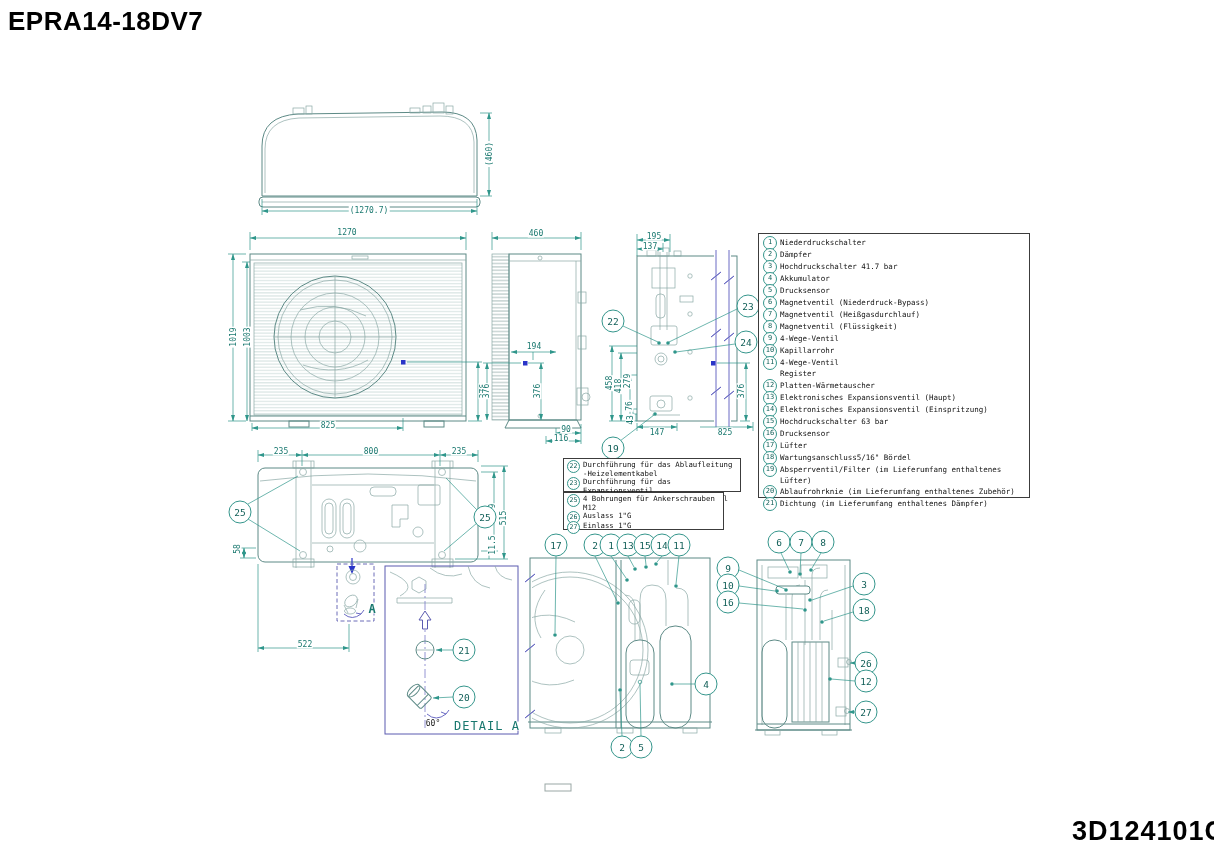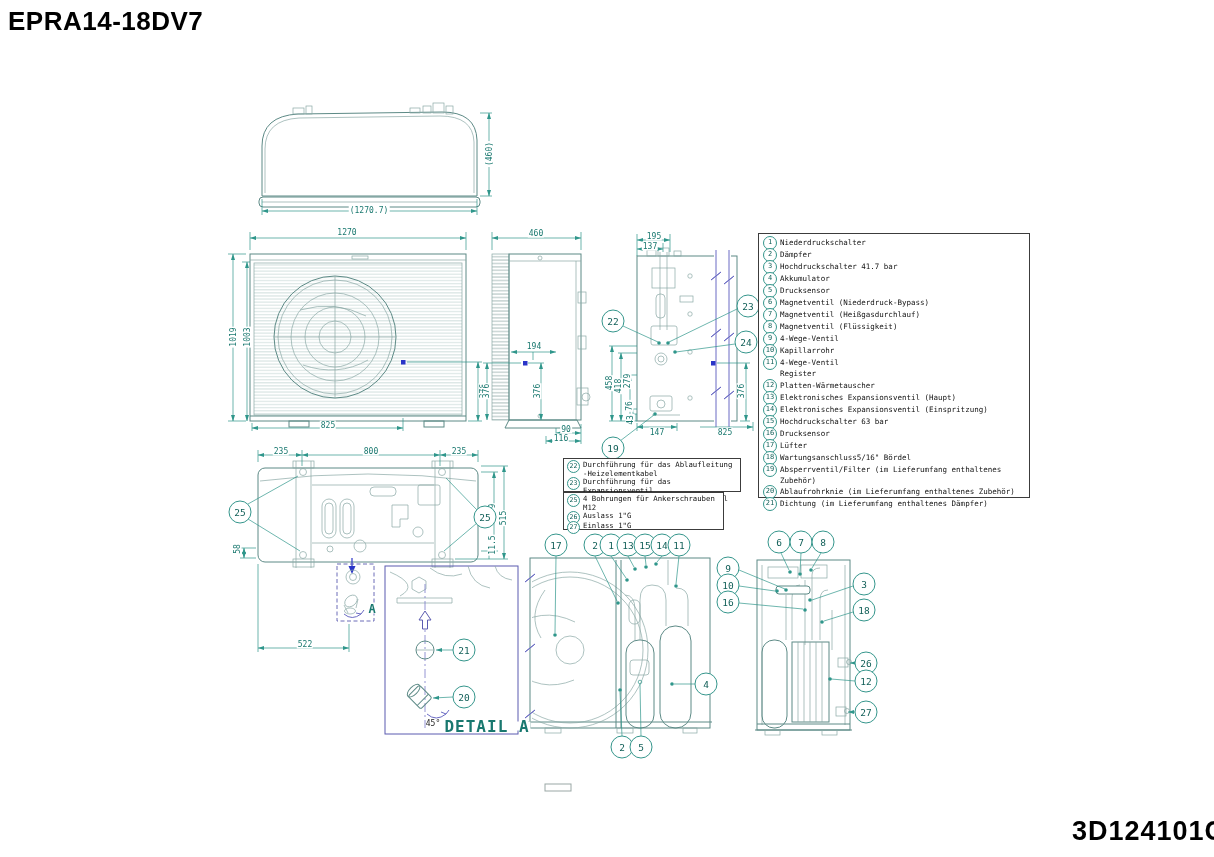--- a/index.html
+++ b/index.html
@@ -13,21 +13,21 @@
   .ol{stroke:#5d8a86;fill:none;stroke-width:1}
   .ol2{stroke:#8aa8a5;fill:none;stroke-width:.7}
   .dm{stroke:#2f968b;fill:none;stroke-width:.7}
   .dt{fill:#2f968b;stroke:none}
   .pp{stroke:#6b6bc4;fill:none;stroke-width:1}
   .bl{fill:#2a35c8;stroke:none}
   .dim{position:absolute;transform:translate(-50%,-50%);font-size:8px;color:#19786f;
        background:#fff;padding:0 1px;white-space:nowrap;line-height:9px;z-index:3}
   .dim.v{transform:translate(-50%,-50%) rotate(-90deg)}
   .dim.blk{color:#222;background:transparent}
-  .dim.big{font-size:16px;font-weight:700;letter-spacing:1px}
+  .dim.big{font-size:12px;font-weight:400;letter-spacing:1px}
   .dim.secA{font-size:12px;font-weight:700}
   .co{position:absolute;transform:translate(-50%,-50%);width:21px;height:21px;
       border:1.2px solid #35968c;border-radius:50%;background:#fff;color:#115f58;
       font-size:9.5px;display:flex;align-items:center;justify-content:center;z-index:4}
   .legend{position:absolute;border:1px solid #3c3c3c;background:#fff;color:#111;z-index:5;box-sizing:border-box}
   .lrow{display:flex;align-items:flex-start;gap:3px}
   .lco{flex:none;width:12px;height:12px;border:1px solid #35968c;border-radius:50%;
        color:#115f58;font-size:7px;line-height:11px;text-align:center;margin:-1px 0;background:#fff}
   .ltx{white-space:pre-line}
   .legend-right{left:758px;top:233px;width:272px;height:265px;padding:3px 4px;
@@ -364,21 +364,21 @@
   <span class="dim v" style="left:741px;top:391px">376</span>
   <span class="dim" style="left:281px;top:451px">235</span>
   <span class="dim" style="left:371px;top:451px">800</span>
   <span class="dim" style="left:459px;top:451px">235</span>
   <span class="dim v" style="left:492px;top:511px">479</span>
   <span class="dim v" style="left:503px;top:518px">515</span>
   <span class="dim v" style="left:492px;top:545px">11.5</span>
   <span class="dim v" style="left:237px;top:549px">58</span>
   <span class="dim" style="left:305px;top:644px">522</span>
   <span class="dim secA" style="left:372px;top:609px">A</span>
-  <span class="dim blk" style="left:433px;top:723px">45°</span>
+  <span class="dim blk" style="left:433px;top:723px">60°</span>
   <span class="dim big" style="left:487px;top:726px">DETAIL A</span>
 
   <div class="co" style="left:613px;top:321px">22</div>
   <div class="co" style="left:748px;top:306px">23</div>
   <div class="co" style="left:746px;top:342px">24</div>
   <div class="co" style="left:613px;top:448px">19</div>
   <div class="co" style="left:240px;top:512px">25</div>
   <div class="co" style="left:485px;top:517px">25</div>
   <div class="co" style="left:464px;top:650px">21</div>
   <div class="co" style="left:464px;top:697px">20</div>
@@ -473,21 +473,21 @@
     <div class="lrow">
         <span class="lco">17</span>
         <span class="ltx">Lüfter</span>
       </div>
     <div class="lrow">
         <span class="lco">18</span>
         <span class="ltx">Wartungsanschluss5/16" Bördel</span>
       </div>
     <div class="lrow">
         <span class="lco">19</span>
-        <span class="ltx">Absperrventil/Filter (im Lieferumfang enthaltenes Zubehör)</span>
+        <span class="ltx">Absperrventil/Filter (im Lieferumfang enthaltenes Lüfter)</span>
       </div>
     <div class="lrow">
         <span class="lco">20</span>
         <span class="ltx">Ablaufrohrknie (im Lieferumfang enthaltenes Zubehör)</span>
       </div>
     <div class="lrow">
         <span class="lco">21</span>
         <span class="ltx">Dichtung (im Lieferumfang enthaltenes Dämpfer)</span>
       </div>
   </div>

